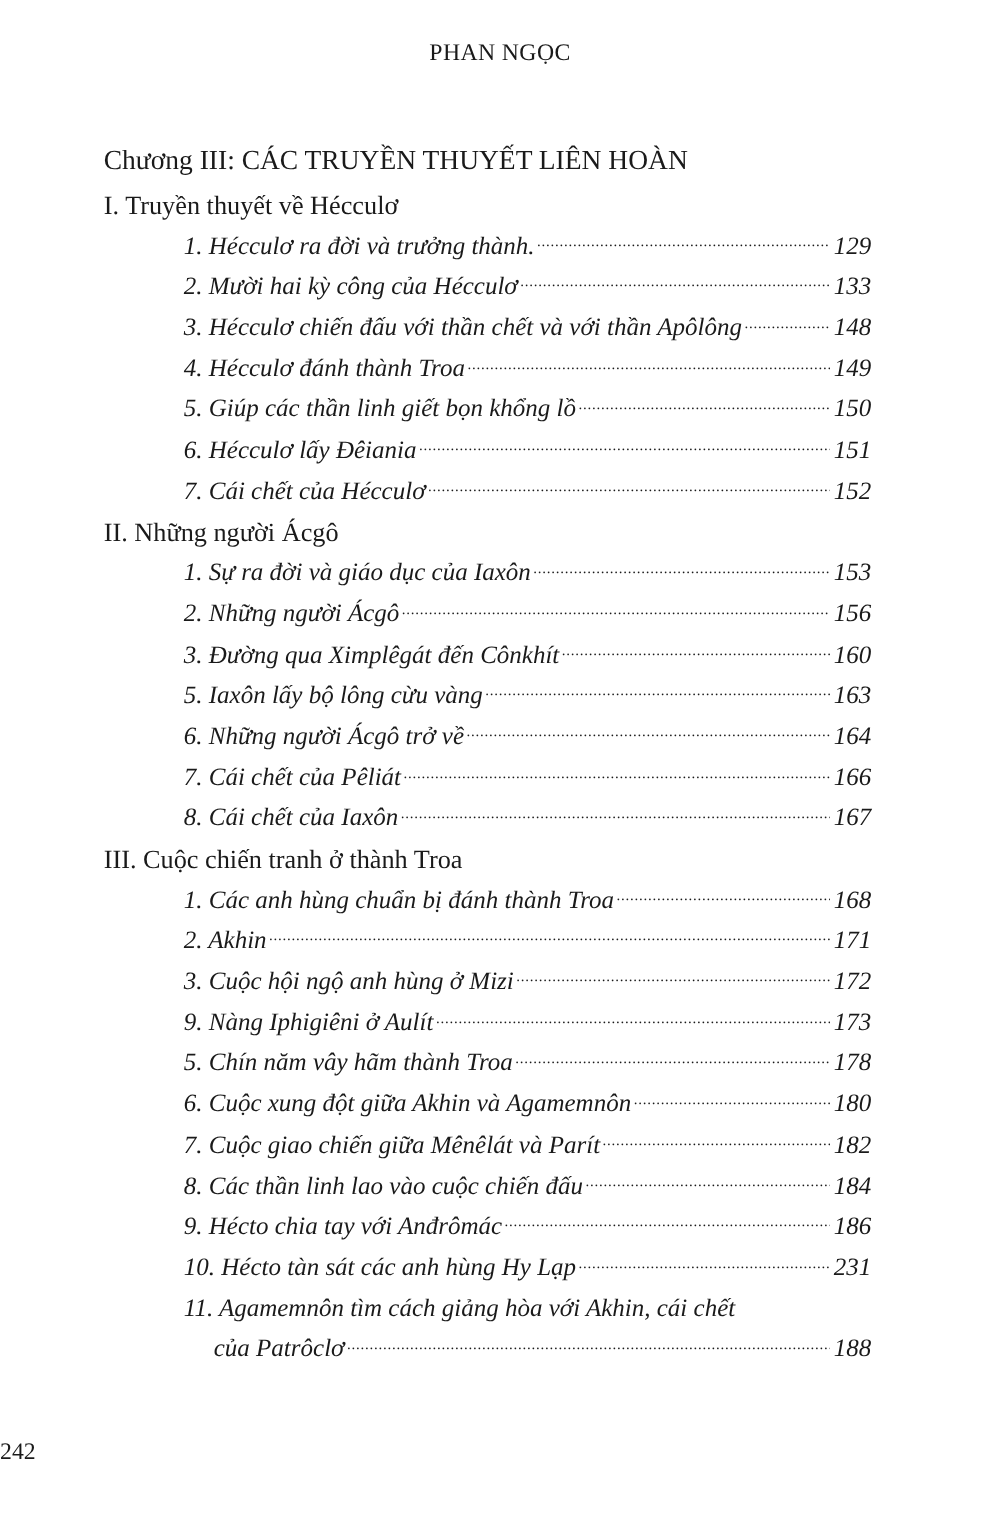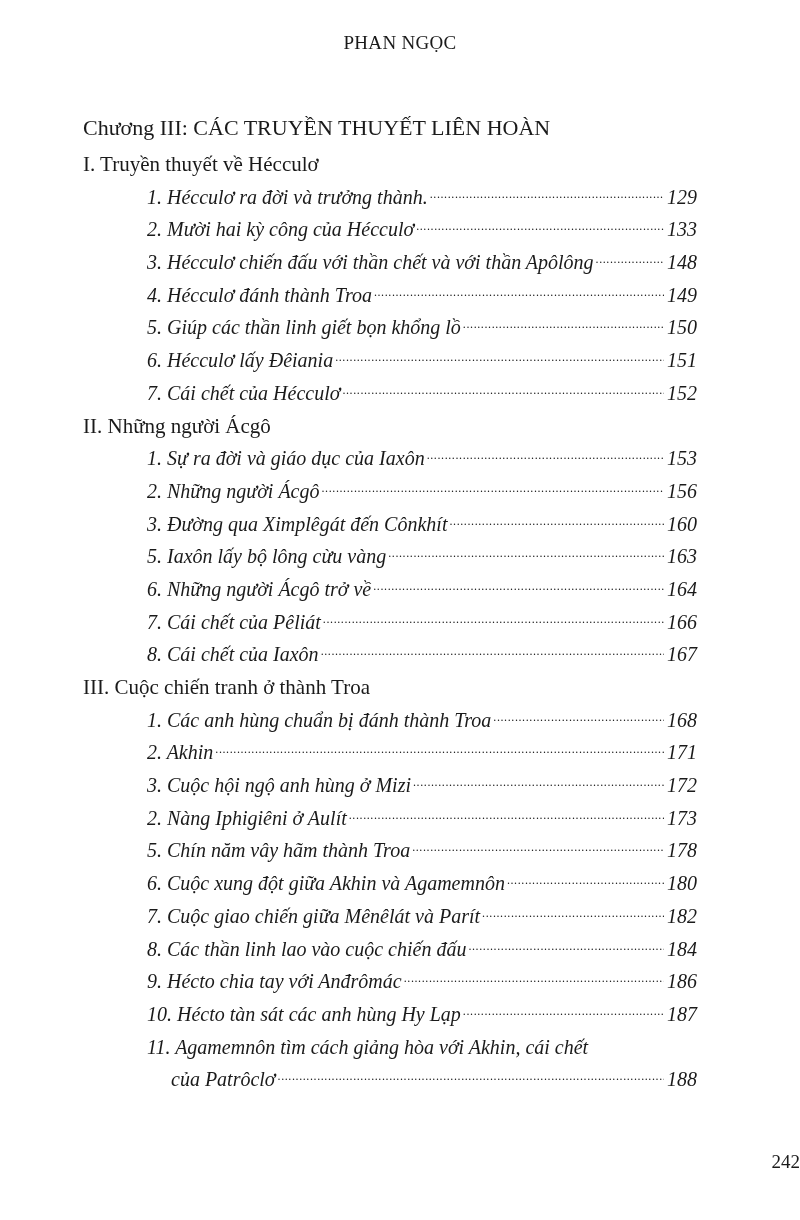--- a/index.html
+++ b/index.html
@@ -109,21 +109,21 @@
       font-style: normal;
       font-size: 12px;
       letter-spacing: 0.6px;
       white-space: nowrap;
     }
     .folio {
       position: absolute;
       top: 1150px;
       left: 0;
       width: 800px;
-      text-align: right;
+      text-align: left;
       font-size: 19px;
       line-height: 24px;
     }
   </style>
 </head>
 <body>
 
 <div class="running-head">PHAN NGỌC</div>
 
 <div class="toc">
@@ -213,21 +213,21 @@
       <span class="title">2. Akhin</span>
       <span class="leader"></span>
       <span class="page">171</span>
     </div>
   <div class="entry">
       <span class="title">3. Cuộc hội ngộ anh hùng ở Mizi</span>
       <span class="leader"></span>
       <span class="page">172</span>
     </div>
   <div class="entry">
-      <span class="title">2. Nàng Iphigiêni ở Aulít</span>
+      <span class="title">9. Nàng Iphigiêni ở Aulít</span>
       <span class="leader"></span>
       <span class="page">173</span>
     </div>
   <div class="entry">
       <span class="title">5. Chín năm vây hãm thành Troa</span>
       <span class="leader"></span>
       <span class="page">178</span>
     </div>
   <div class="entry">
       <span class="title">6. Cuộc xung đột giữa Akhin và Agamemnôn</span>
@@ -245,21 +245,21 @@
       <span class="page">184</span>
     </div>
   <div class="entry">
       <span class="title">9. Hécto chia tay với Anđrômác</span>
       <span class="leader"></span>
       <span class="page">186</span>
     </div>
   <div class="entry">
       <span class="title">10. Hécto tàn sát các anh hùng Hy Lạp</span>
       <span class="leader"></span>
-      <span class="page">187</span>
+      <span class="page">231</span>
     </div>
   <div class="entry-wrap">
     <div class="first-line">11. Agamemnôn tìm cách giảng hòa với Akhin, cái chết</div>
     <div class="cont">
         <span class="title">của Patrôclơ</span>
         <span class="leader"></span>
         <span class="page">188</span>
       </div>
   </div>
 </div>

